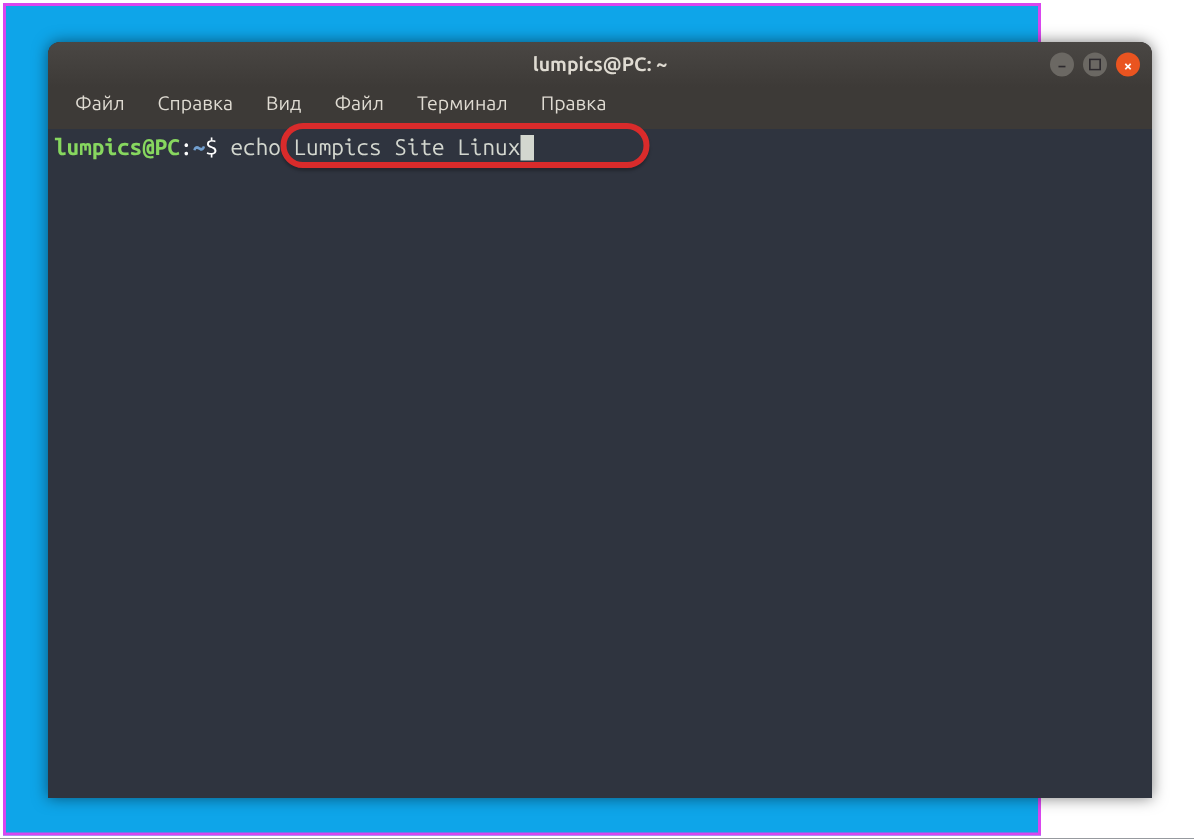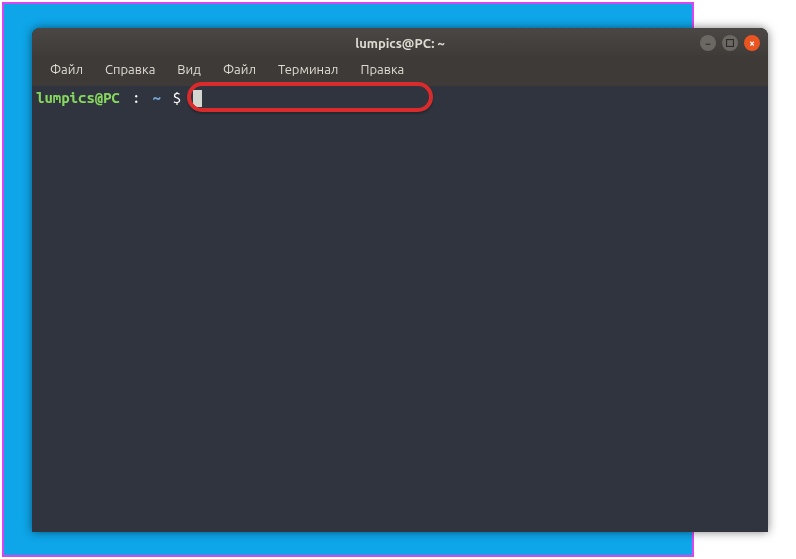--- a/index.html
+++ b/index.html
@@ -101,21 +101,20 @@
       font-family: "Ubuntu Mono", "DejaVu Sans Mono", monospace;
       font-size: 15px;
       line-height: 20px;
       position: relative;
     }
     .prompt-line {
       display: flex;
       align-items: center;
       flex-wrap: nowrap;
       white-space: pre;
-      gap: 12px;
     }
     .prompt-user {
       color: #87d75f;
       font-weight: bold;
     }
     .prompt-separator {
       color: #ffffff;
     }
     .prompt-path {
       color: #729fcf;
@@ -174,19 +173,19 @@
       <div class="menu-item">Файл</div>
       <div class="menu-item">Справка</div>
       <div class="menu-item">Вид</div>
       <div class="menu-item">Файл</div>
       <div class="menu-item">Терминал</div>
       <div class="menu-item">Правка</div>
     </div>
 
     <div class="terminal-content">
       <div class="prompt-line">
-        <span class="prompt-user">lumpics@PC</span><span class="prompt-separator">:</span><span class="prompt-path">~</span><span class="prompt-dollar">$</span><span class="cursor-block"></span>
+        <span class="prompt-user">lumpics@PC</span><span class="prompt-separator">:</span><span class="prompt-path">~</span><span class="prompt-dollar">$</span><span class="command-text"> echo Lumpics Site Linux</span><span class="cursor-block"></span>
       </div>
     </div>
 
     <div class="highlight-annotation"></div>
   </div>
 </div>
 
 </body></html>

